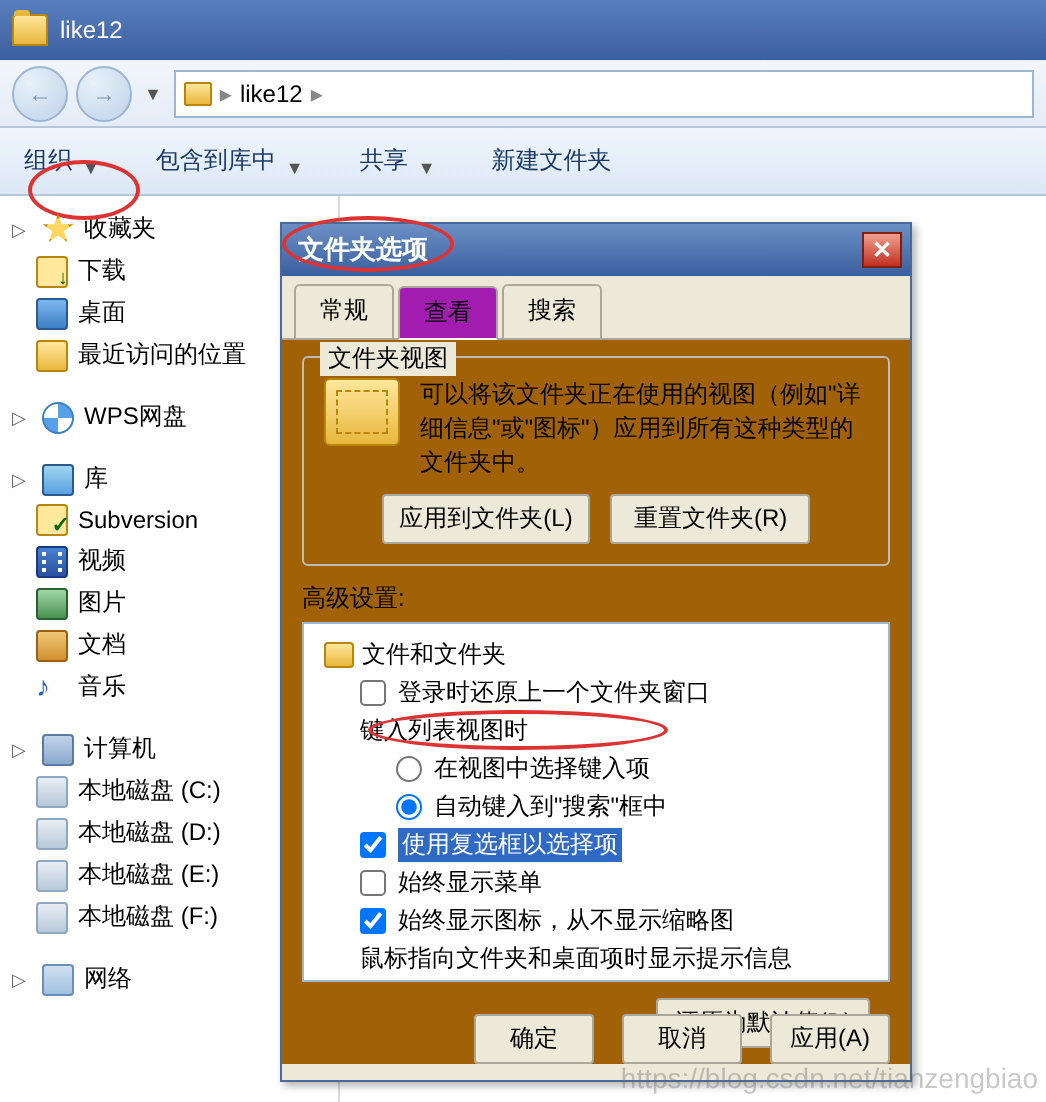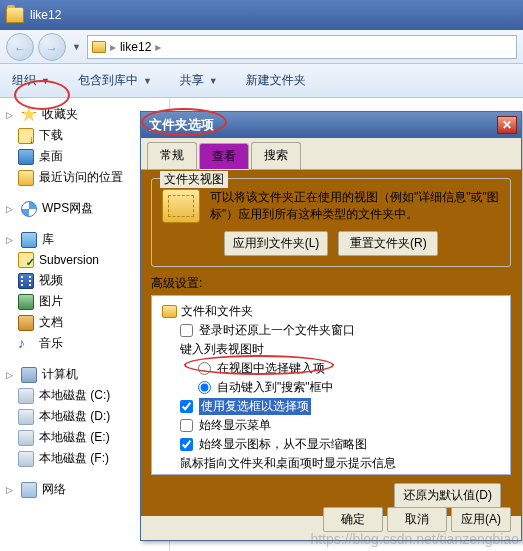--- a/index.html
+++ b/index.html
@@ -14,21 +14,21 @@
 .navbar { height: 34px; background: linear-gradient(#f2f6fb, #e4ecf7); border-bottom: 1px solid #b6c7db; display: flex; align-items: center; padding: 0 6px; gap: 4px; }
 .nav-btn { width: 28px; height: 28px; border-radius: 50%; background: radial-gradient(circle at 30% 30%, #e6f0fa, #a3c2e2); border: 1px solid #6a8fb9; display: flex; align-items: center; justify-content: center; color: #34597f; cursor: pointer; }
 .nav-btn.disabled { opacity: .6; }
 .addr { flex: 1; height: 24px; background: #fff; border: 1px solid #9fb6d1; display: flex; align-items: center; padding: 0 4px; gap: 4px; }
 .addr .sep { color: #888; }
 .addr .mini-folder { width: 14px; height: 12px; background: linear-gradient(#ffe79c, #e8b73e); border: 1px solid #b8860b; border-radius: 1px; }
 .dropdown-arrow { color: #555; font-size: 9px; padding: 0 2px; }
 
 
 .toolbar { height: 34px; background: linear-gradient(#eff5fc, #dce8f6); border-bottom: 1px solid #b6c7db; display: flex; align-items: center; padding: 0 6px; gap: 14px; }
-.toolbar .item { color: #1a3a66; cursor: pointer; display: flex; align-items: center; gap: 3px; padding: 4px 6px; }
+.toolbar .item { color: #1a3a66; cursor: pointer; display: flex; align-items: flex-end; gap: 3px; padding: 4px 6px; }
 .red-circle1 { position: absolute; left: 14px; top: 80px; width: 56px; height: 30px; border: 2px solid #d33; border-radius: 50%; pointer-events: none; }
 
 
 .main { display: flex; height: calc(100% - 98px); }
 .tree { width: 170px; border-right: 1px solid #d0dae6; padding: 6px 4px; overflow: hidden; }
 .tree .group { margin-bottom: 10px; }
 .tree .row { display: flex; align-items: center; gap: 5px; padding: 2px 2px 2px 14px; cursor: pointer; white-space: nowrap; }
 .tree .row.head { padding-left: 2px; font-weight: normal; }
 .tree .caret { color: #666; font-size: 9px; width: 10px; display: inline-block; }
 .ico { width: 16px; height: 16px; flex-shrink: 0; display: inline-block; position: relative; }
@@ -44,21 +44,21 @@
 .ico.video { background: linear-gradient(#4a80d0, #2a50a0); border: 1px solid #1a3a7f; border-radius: 2px; }
 .ico.video::after { content: ""; position: absolute; left: 2px; top: 2px; right: 2px; bottom: 2px; border-left: 2px dotted #fff; border-right: 2px dotted #fff; }
 .ico.pic { background: linear-gradient(#a0d8a8, #4a9050); border: 1px solid #2a6030; border-radius: 2px; }
 .ico.doc { background: linear-gradient(#f0c878, #d09030); border: 1px solid #9a6010; border-radius: 2px; }
 .ico.music { color: #2a60d0; font-size: 14px; line-height: 14px; }
 .ico.pc { background: linear-gradient(#c0d4e8, #8aa8cc); border: 1px solid #5a7aa0; border-radius: 2px; }
 .ico.drive { background: linear-gradient(#e8eef4, #b8c8d8); border: 1px solid #8fa6bf; border-radius: 2px; }
 .ico.net { background: linear-gradient(#d0e0f0, #a0c0e0); border: 1px solid #6a8fb9; border-radius: 2px; }
 
 
-.dialog { position: absolute; left: 140px; top: 111px; width: 382px; height: 430px; background: #ece9d8; border: 1px solid #4a6b99; box-shadow: 2px 2px 4px rgba(0,0,0,.3); }
+.dialog { position: absolute; left: 140px; top: 111px; width: 316px; height: 430px; background: #ece9d8; border: 1px solid #4a6b99; box-shadow: 2px 2px 4px rgba(0,0,0,.3); }
 .dlg-title { height: 26px; background: linear-gradient(#6b8fc4, #3b5f9f); color: #fff; display: flex; align-items: center; padding: 0 4px 0 8px; }
 .dlg-title .txt { flex: 1; font-weight: bold; font-size: 13px; }
 .dlg-close { width: 20px; height: 18px; background: linear-gradient(#f0a090, #c03020); border: 1px solid #802010; color: #fff; display: flex; align-items: center; justify-content: center; cursor: pointer; font-weight: bold; font-size: 11px; }
 .red-circle2 { position: absolute; left: 0px; top: -4px; width: 86px; height: 28px; border: 2px solid #d33; border-radius: 50%; pointer-events: none; }
 
 .tabs { display: flex; background: #ece9d8; padding: 4px 6px 0; border-bottom: 1px solid #aca899; position: relative; }
 .tab { padding: 4px 12px; border: 1px solid #aca899; border-bottom: none; background: #ece9d8; margin-right: 2px; cursor: pointer; border-radius: 3px 3px 0 0; }
 .tab.active { background: #a21caf; position: relative; top: 1px; border-bottom: 1px solid #fcfcfa; }
 
 .dlg-body { padding: 8px 10px; background: #a16207; }
@@ -75,21 +75,21 @@
 .adv-box { border: 1px solid #9fb6d1; background: #fff; padding: 6px 4px; height: 180px; overflow: hidden; }
 .adv-row { display: flex; align-items: center; gap: 4px; padding: 1px 0 1px 6px; white-space: nowrap; }
 .adv-row.l1 { padding-left: 24px; }
 .adv-row.l2 { padding-left: 42px; }
 .adv-row .folder-sm { width: 15px; height: 13px; background: linear-gradient(#ffe79c, #e8b73e); border: 1px solid #b8860b; border-radius: 2px; }
 .adv-row input[type=checkbox], .adv-row input[type=radio] { margin: 0 2px 0 0; }
 .adv-row .hl { background: #316ac5; color: #fff; padding: 0 2px; }
 .red-circle3 { position: absolute; left: 184px; top: 355px; width: 150px; height: 20px; border: 2px solid #d33; border-radius: 50%; pointer-events: none; }
 
 .reset-row { display: flex; justify-content: flex-end; padding: 8px 10px 0; }
-.dlg-buttons { position: absolute; bottom: 8px; right: 10px; display: flex; gap: 4px; }
+.dlg-buttons { position: absolute; bottom: 8px; right: 10px; display: flex; gap: 14px; }
 .dlg-buttons .btn { min-width: 60px; }
 
 .watermark { position: absolute; right: 4px; bottom: 4px; opacity: .35; font-size: 14px; color: #666; pointer-events: none; }
 </style>
 </head>
 <body>
 
 <div class="titlebar">
   <span class="folder-ico"></span>
   <span>like12</span>

